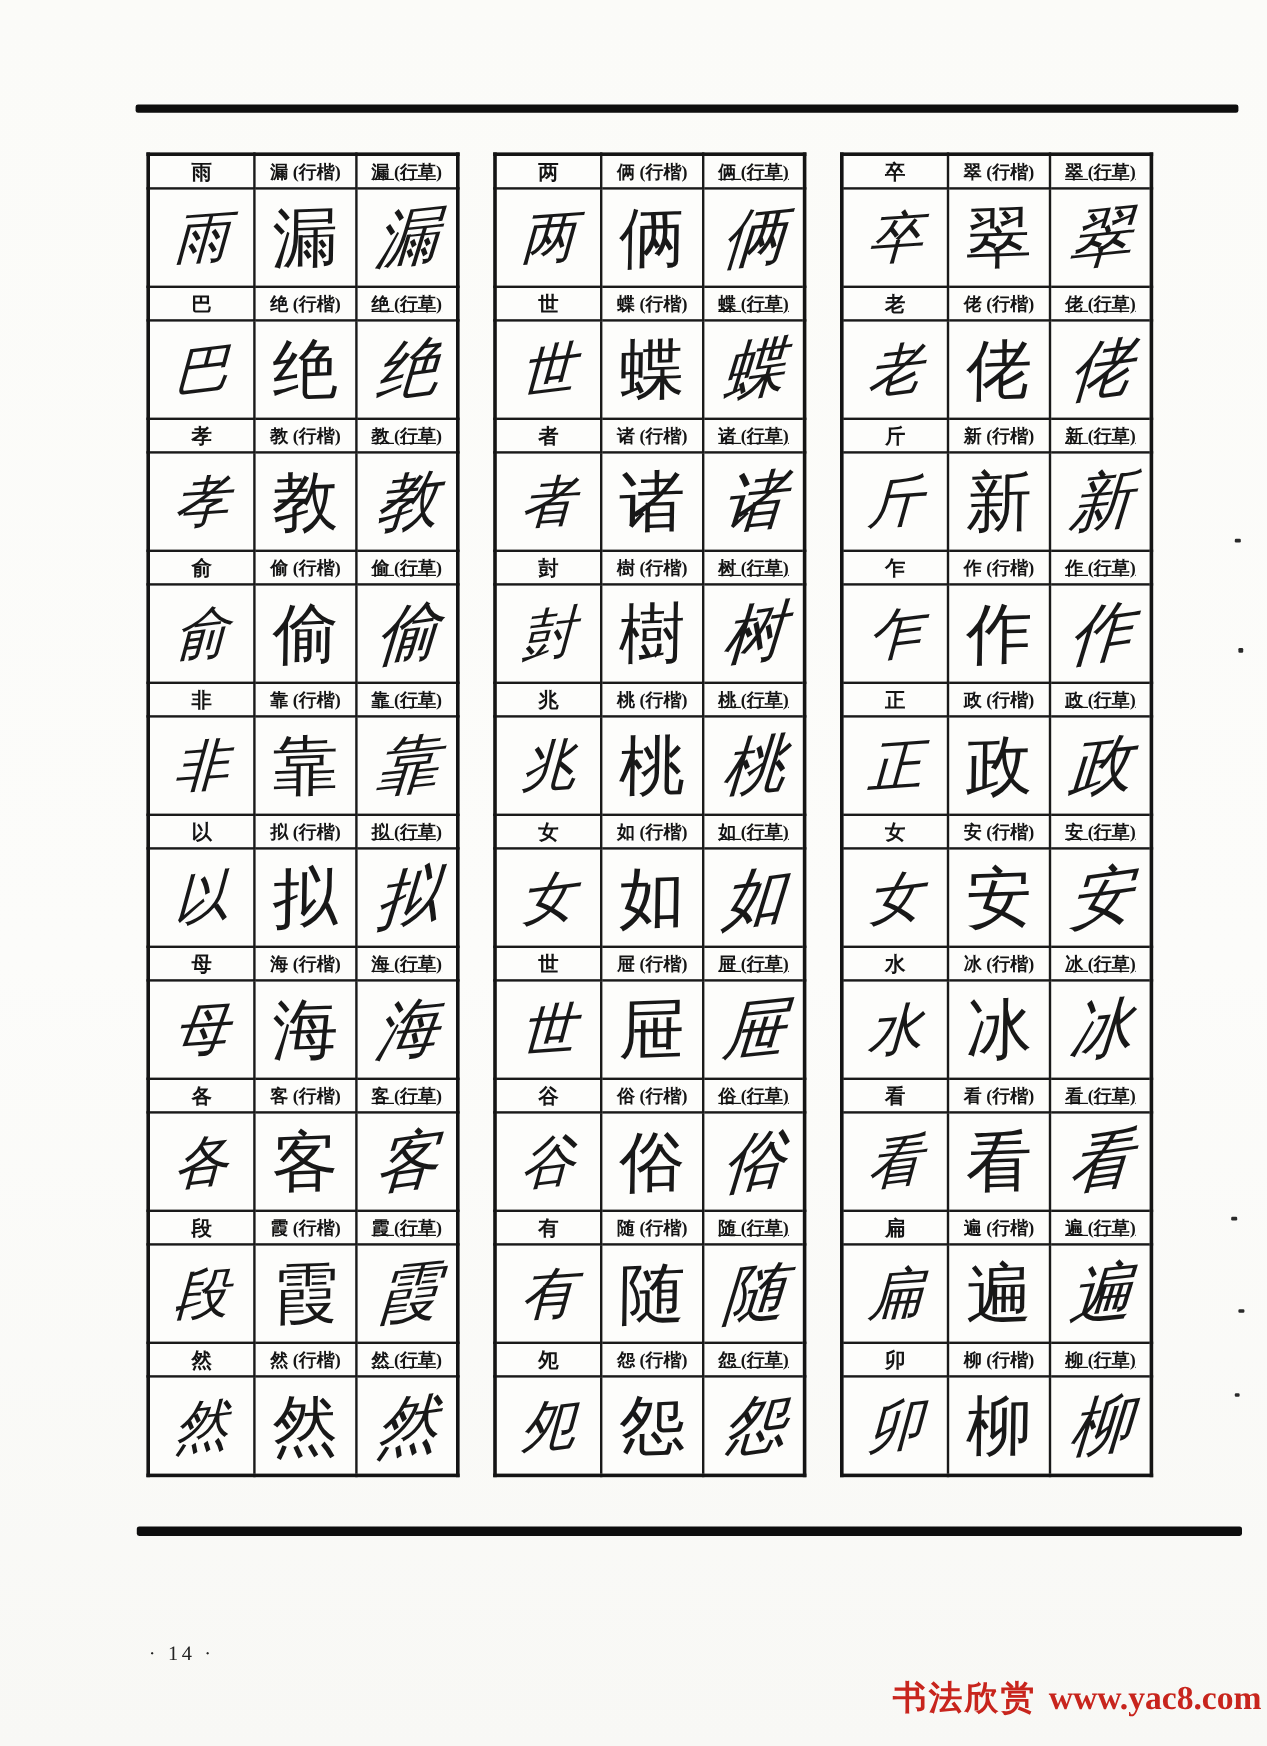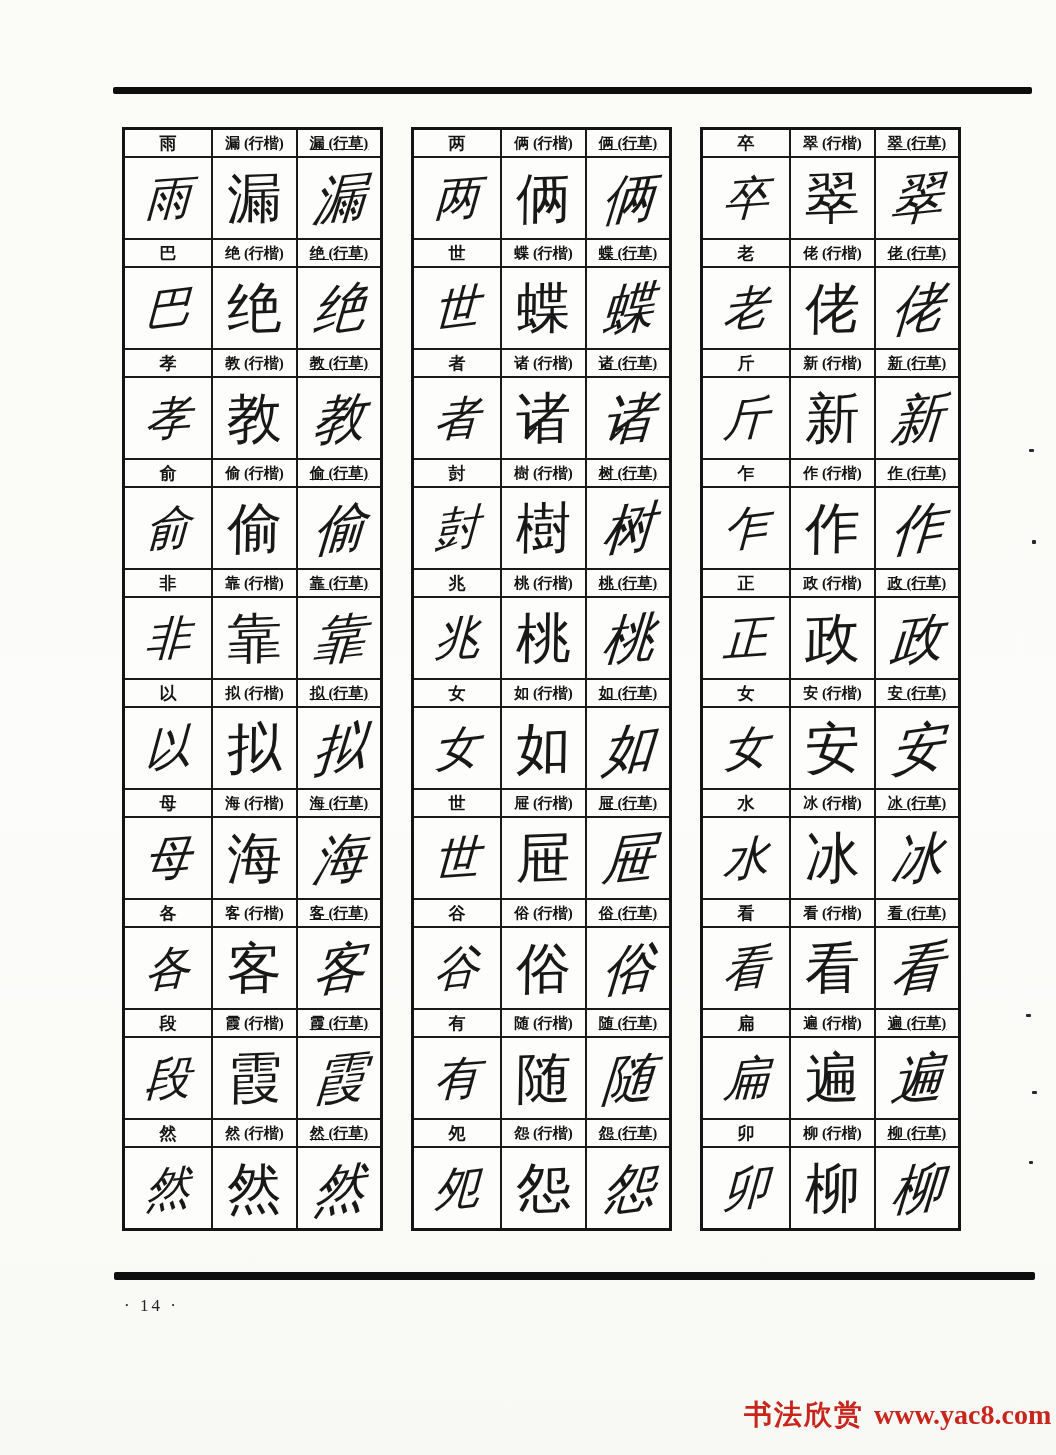--- a/index.html
+++ b/index.html
@@ -64,21 +64,21 @@
   }
   .s-cao{
     font-size:53px;
     transform:rotate(-6deg) skewX(-10deg);
     font-style:italic;
   }
   tr.sample-row:nth-child(4n+2) .s-base{transform:rotate(-4deg) skewX(-6deg);}
   tr.sample-row:nth-child(4n) .s-cao{transform:rotate(-8deg) skewX(-12deg);}
 
   .page-number{
-    position:absolute;left:124px;top:1296px;
+    position:absolute;left:124px;top:1368px;
     font-size:17px;color:#222;
     letter-spacing:3px;
     font-family:"Liberation Serif", serif;
   }
   .watermark{
     position:absolute;left:744px;top:1396px;
     font-size:28px;font-weight:bold;
     white-space:nowrap;
   }
   .watermark .wm-cn{letter-spacing:2px;margin-right:10px;}

